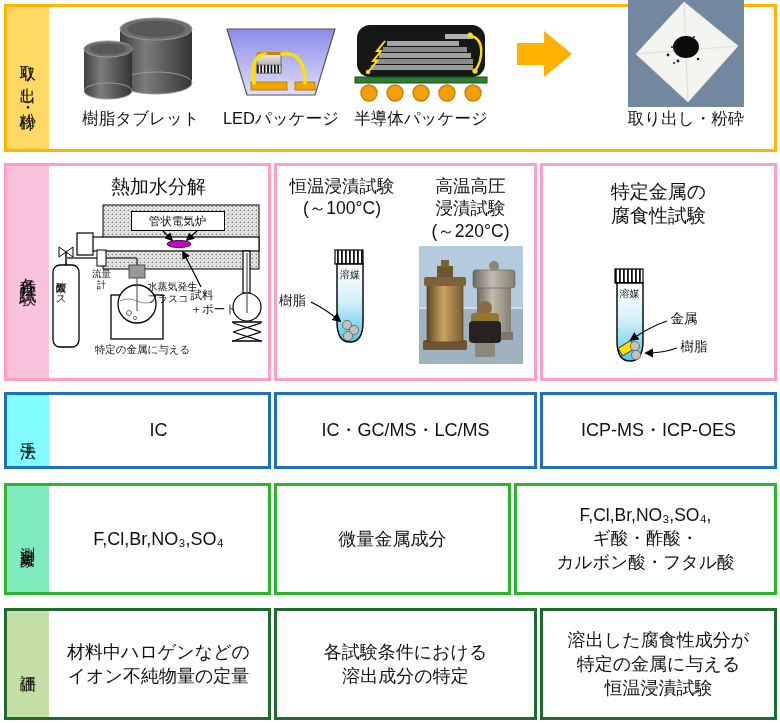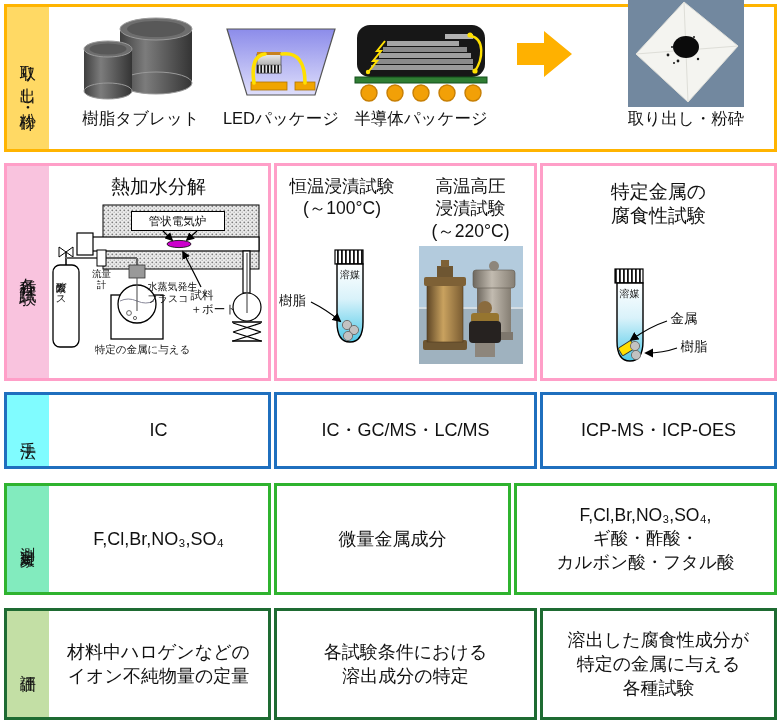--- a/index.html
+++ b/index.html
@@ -367,17 +367,17 @@
       <div class="cell pre">材料中ハロゲンなどの
 イオン不純物量の定量</div>
     </div>
     <div class="box w2">
       <div class="cell pre">各試験条件における
 溶出成分の特定</div>
     </div>
     <div class="box w3">
       <div class="cell pre">溶出した腐食性成分が
 特定の金属に与える
-各種試験</div>
+恒温浸漬試験</div>
     </div>
   </div>
 
 </div>
 
 </body></html>

